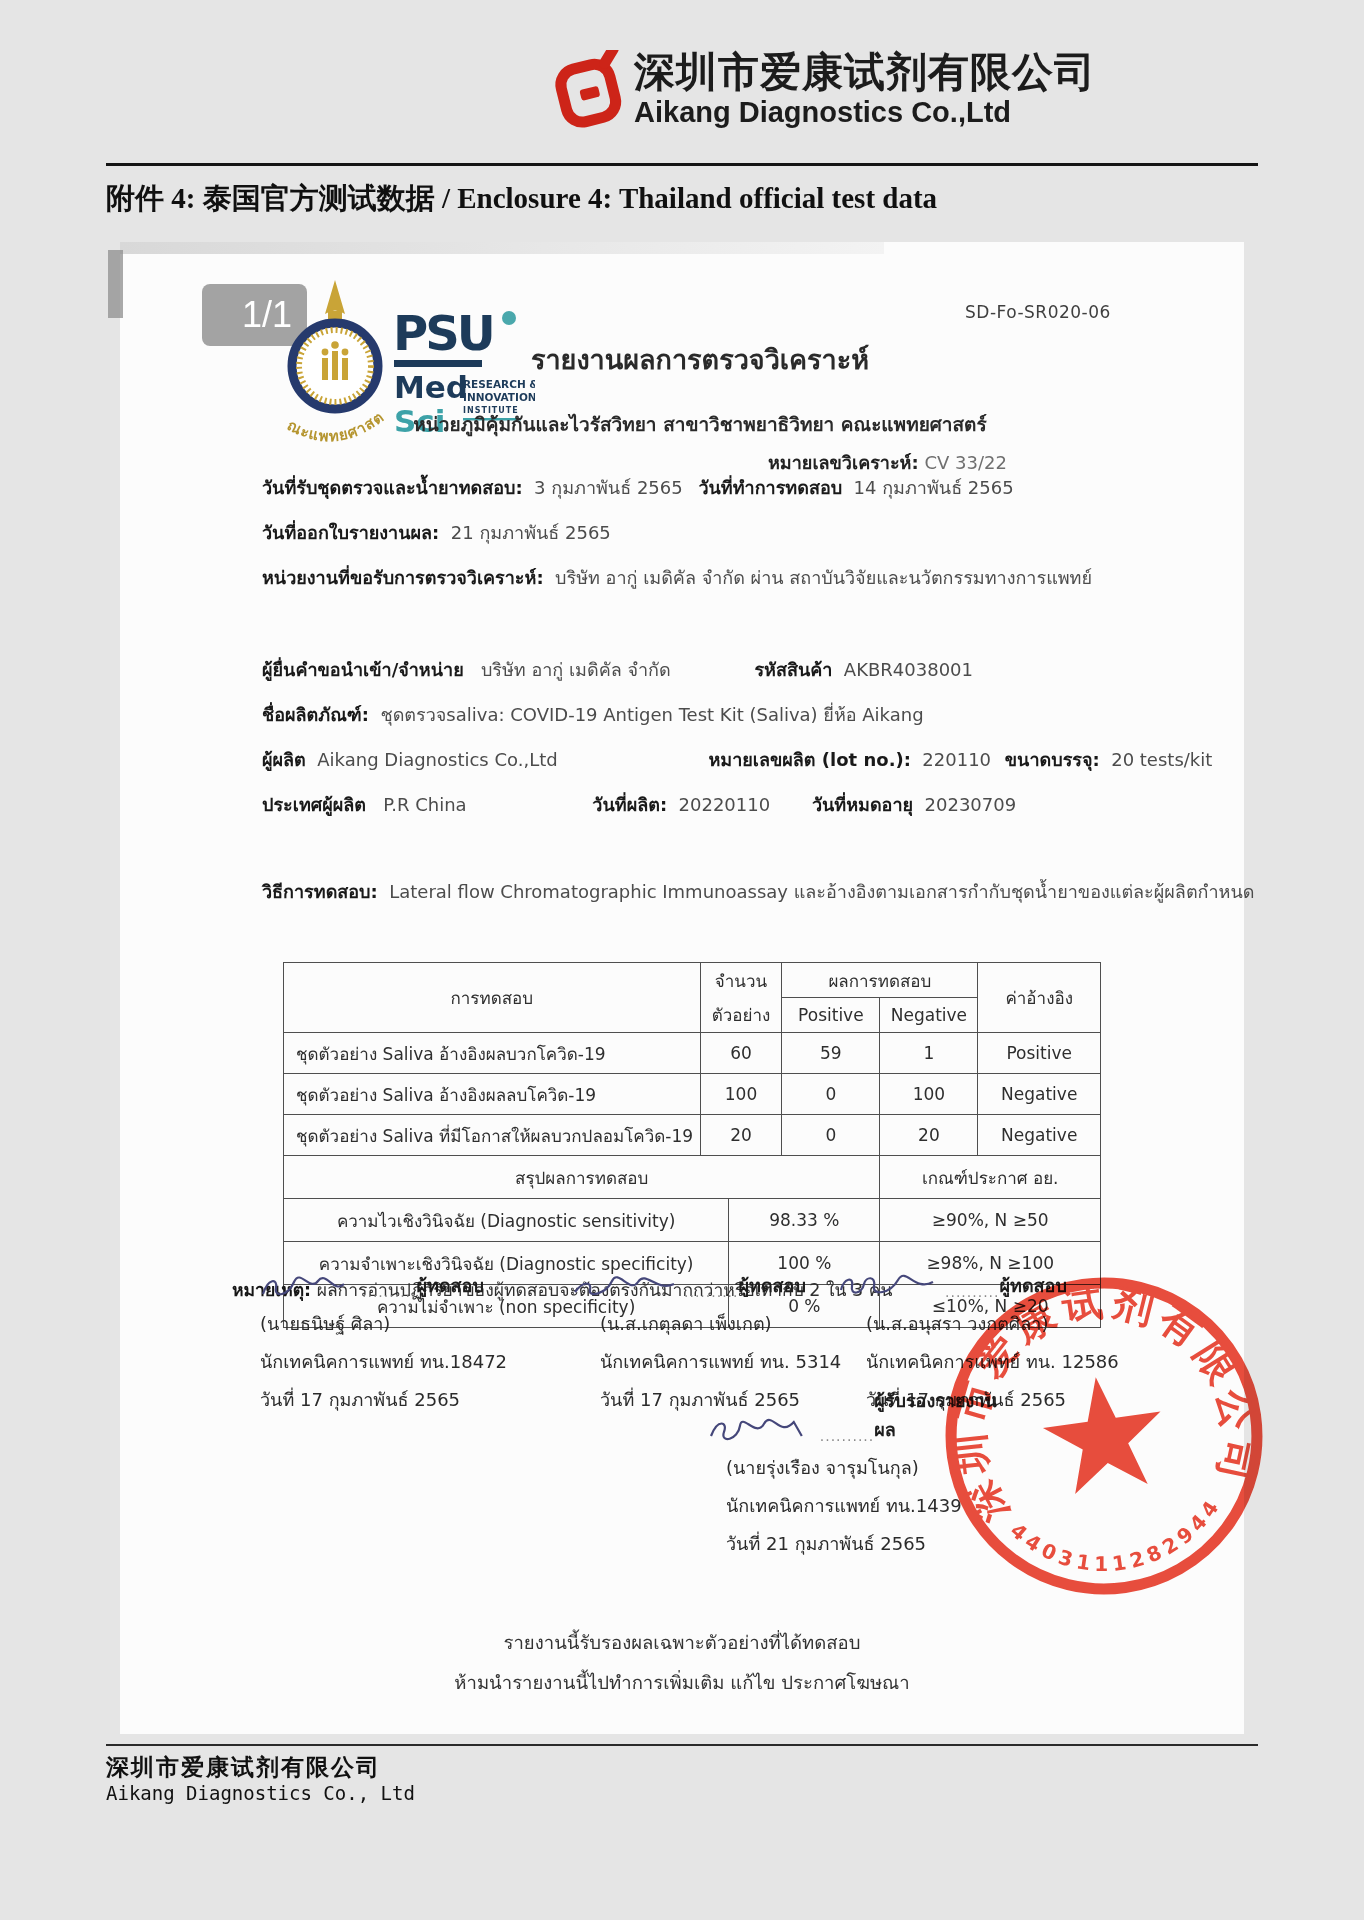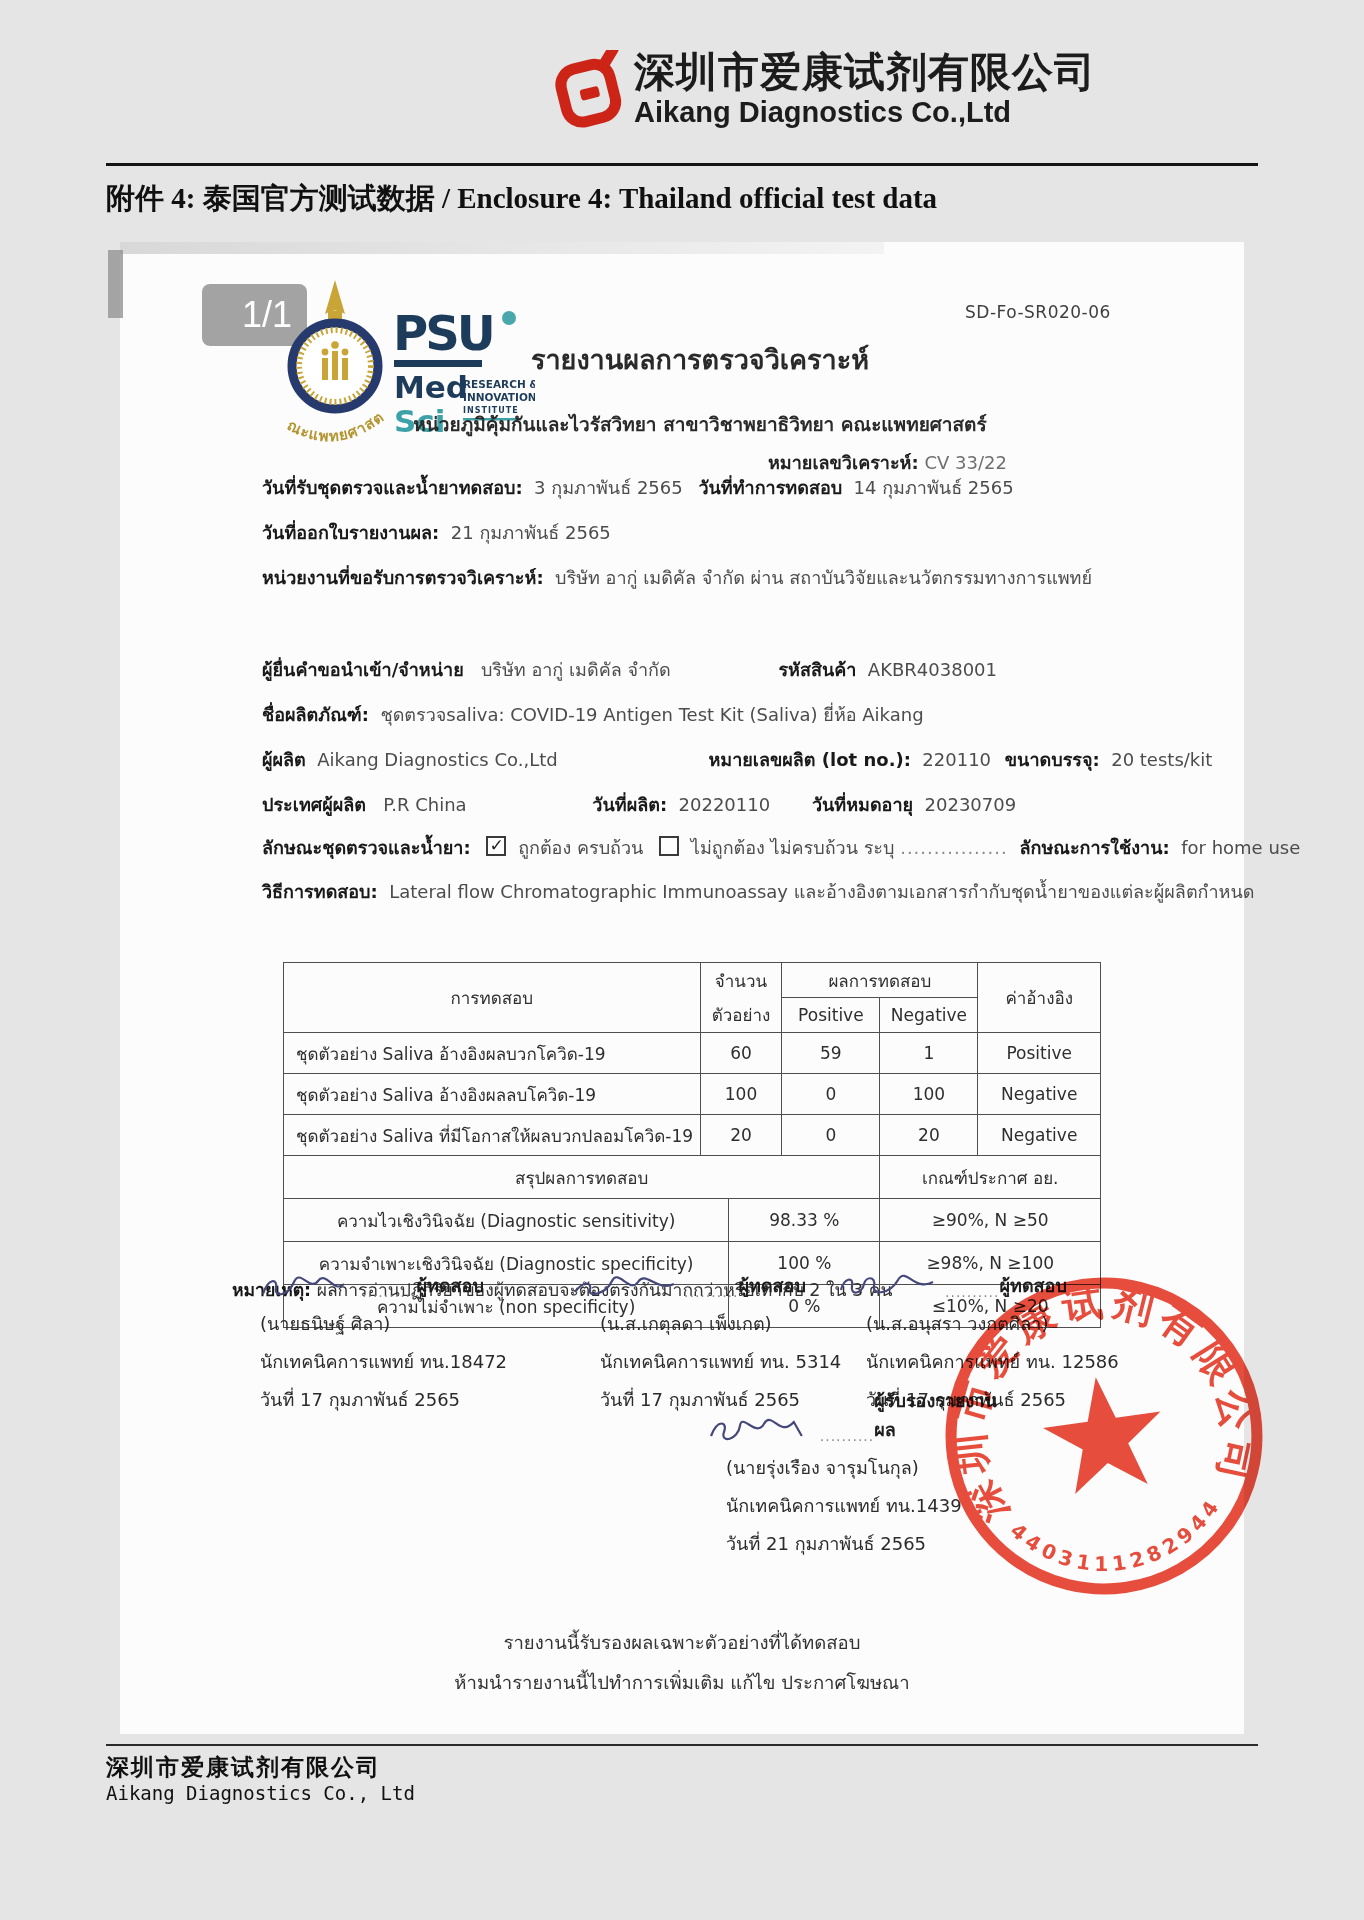--- a/index.html
+++ b/index.html
@@ -158,21 +158,21 @@
       <b>วันที่ออกใบรายงานผล:</b>&nbsp;
       <span>21 กุมภาพันธ์ 2565</span>
     </div>
     <div class="fline" style="top:322px">
       <b>หน่วยงานที่ขอรับการตรวจวิเคราะห์:</b>&nbsp;
       <span>บริษัท อากู่ เมดิคัล จำกัด ผ่าน สถาบันวิจัยและนวัตกรรมทางการแพทย์</span>
     </div>
     <div class="fline" style="top:414px">
       <b>ผู้ยื่นคำขอนำเข้า/จำหน่าย</b>&nbsp;&nbsp;
       <span>บริษัท อากู่ เมดิคัล จำกัด</span>
-      <b style="margin-left:102px">รหัสสินค้า</b>&nbsp;
+      <b style="margin-left:78px">รหัสสินค้า</b>&nbsp;
       <span>AKBR4038001</span>
     </div>
     <div class="fline" style="top:459px">
       <b>ชื่อผลิตภัณฑ์:</b>&nbsp;
       <span>ชุดตรวจsaliva: COVID-19 Antigen Test Kit (Saliva) ยี่ห้อ Aikang</span>
     </div>
     <div class="fline" style="top:504px">
       <b>ผู้ผลิต</b>&nbsp;
       <span>Aikang Diagnostics Co.,Ltd</span>
       <b style="margin-left:145px">หมายเลขผลิต (lot no.):</b>&nbsp;
@@ -180,30 +180,20 @@
       <b style="margin-left:8px">ขนาดบรรจุ:</b>&nbsp;
       <span>20 tests/kit</span>
     </div>
     <div class="fline" style="top:549px">
       <b>ประเทศผู้ผลิต</b>&nbsp;&nbsp;
       <span>P.R China</span>
       <b style="margin-left:120px">วันที่ผลิต:</b>&nbsp;
       <span>20220110</span>
       <b style="margin-left:36px">วันที่หมดอายุ</b>&nbsp;
       <span>20230709</span>
-    </div>
-    <div class="fline" style="top:592px">
-      <b>ลักษณะชุดตรวจและน้ำยา:</b>
-      <span class="cb checked"></span>
-      <span>ถูกต้อง ครบถ้วน</span>
-      <span class="cb"></span>
-      <span>ไม่ถูกต้อง ไม่ครบถ้วน ระบุ</span>
-      <span class="dots">................</span>
-      <b style="margin-left:6px">ลักษณะการใช้งาน:</b>&nbsp;
-      <span>for home use</span>
     </div>
     <div class="fline" style="top:636px">
       <b>วิธีการทดสอบ:</b>&nbsp;
       <span>Lateral flow Chromatographic Immunoassay และอ้างอิงตามเอกสารกำกับชุดน้ำยาของแต่ละผู้ผลิตกำหนด</span>
     </div>
 
     <div class="tbl-wrap">
       <table class="t-main">
         <colgroup>
             <col style="width:51%">

